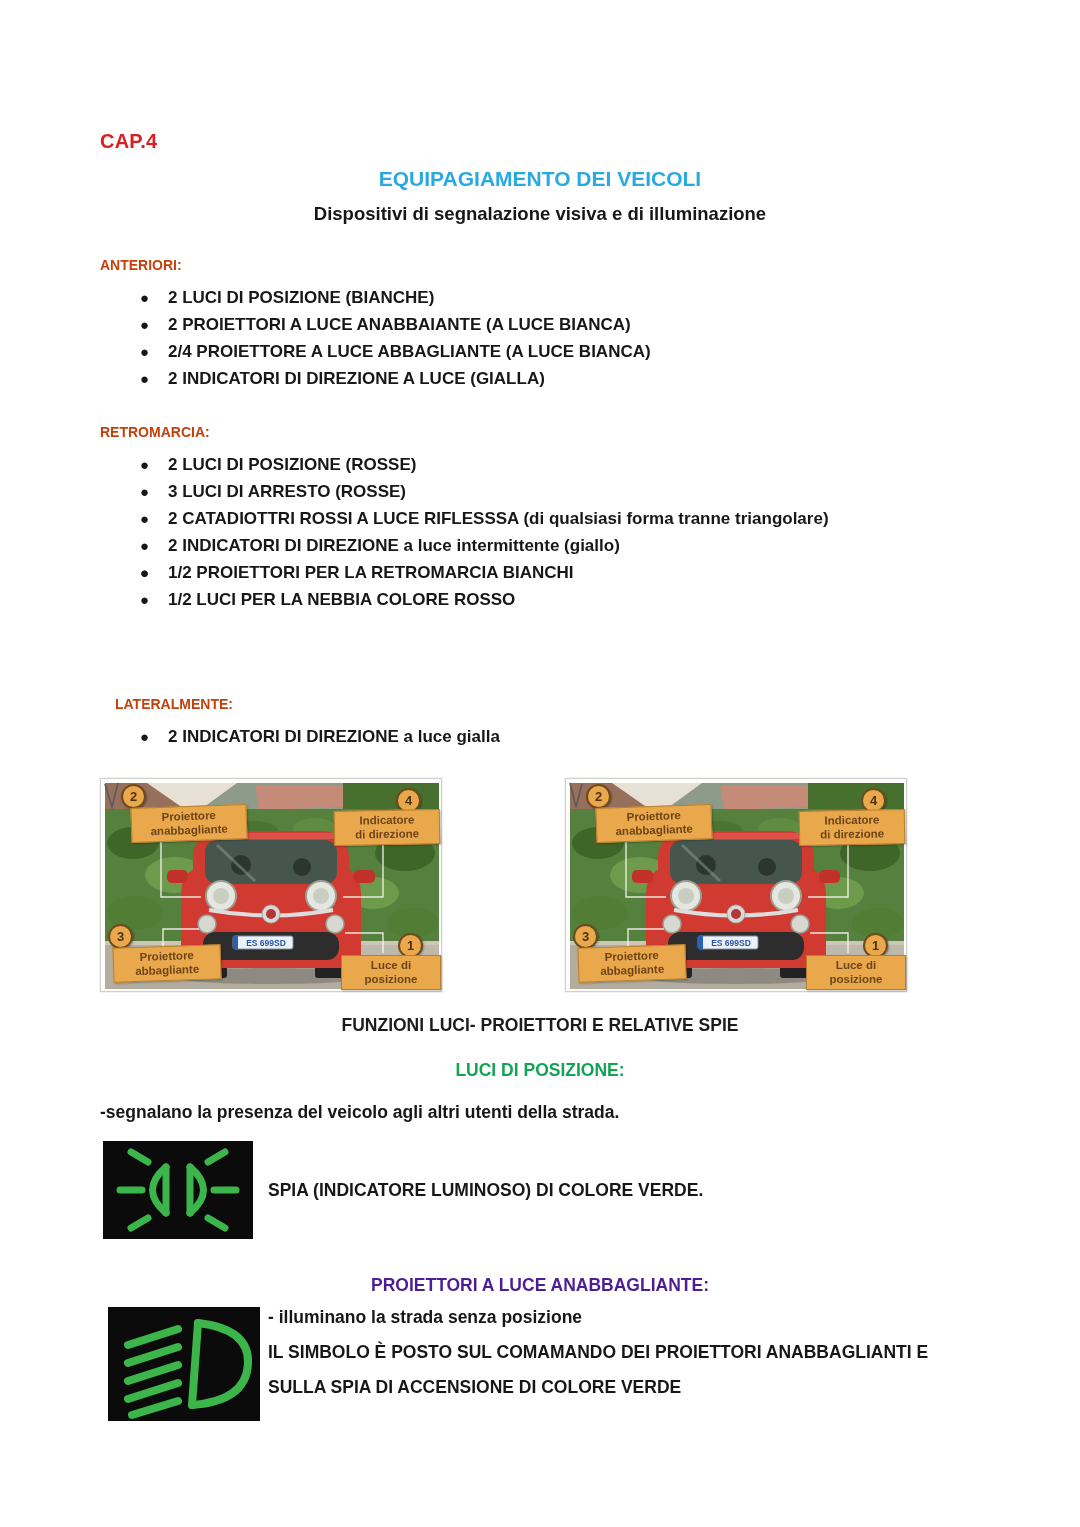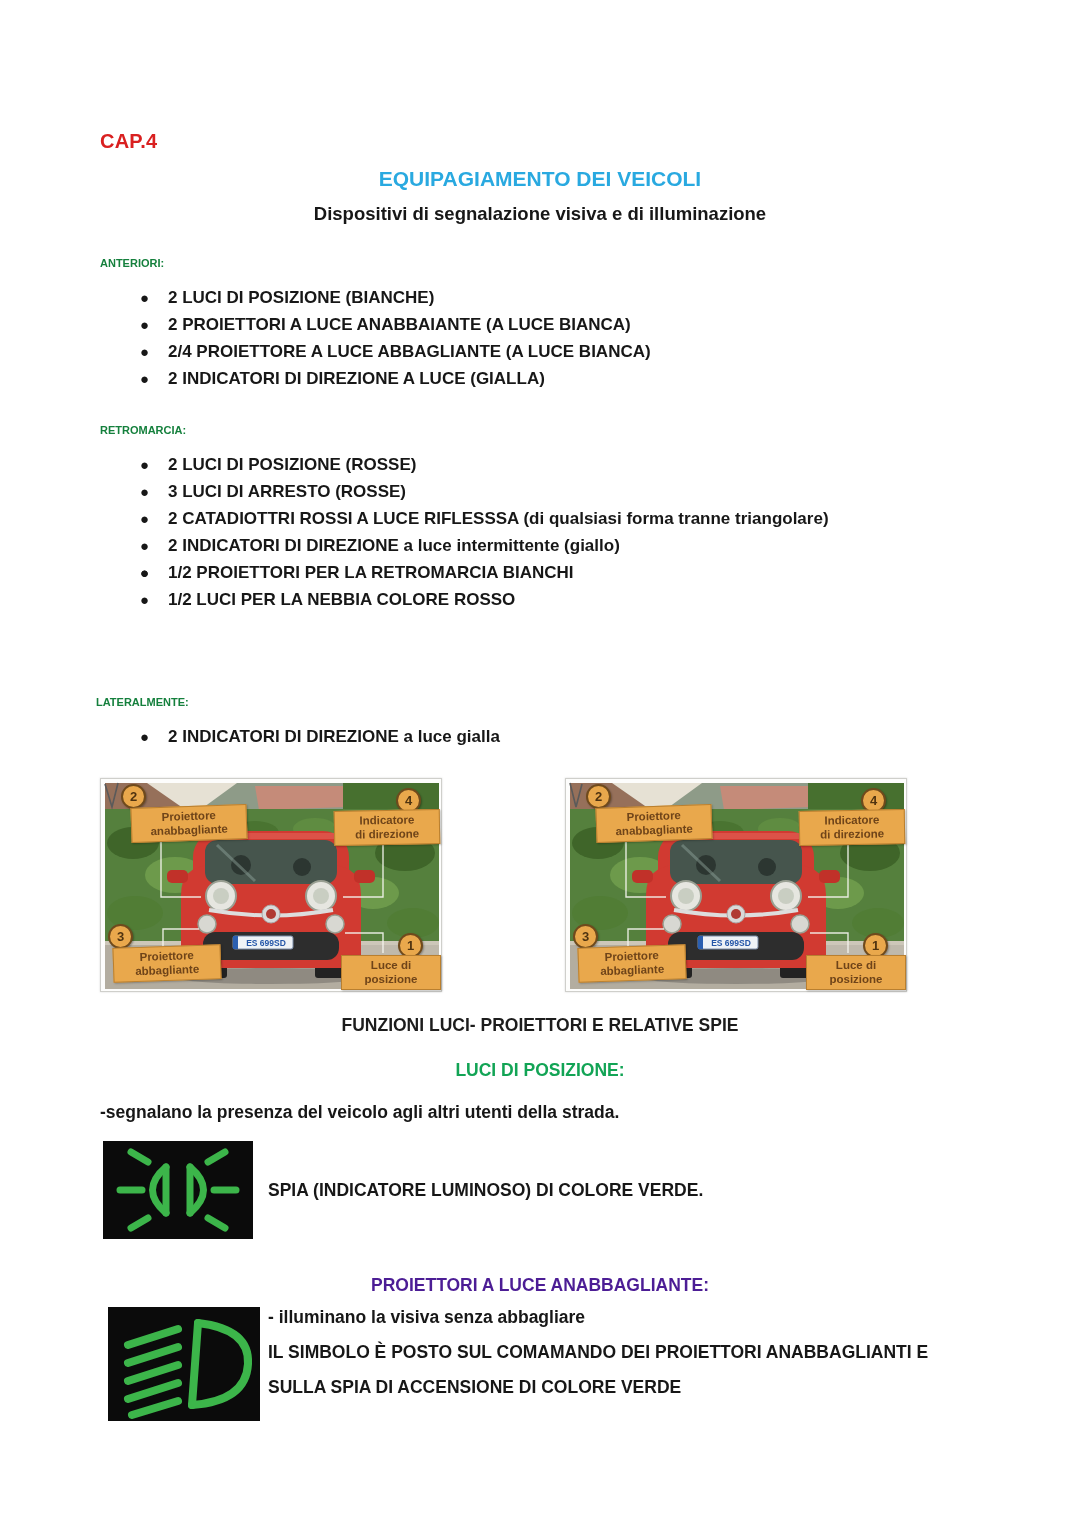--- a/index.html
+++ b/index.html
@@ -5,21 +5,21 @@
   html,body{margin:0;padding:0;background:#ffffff;}
   .page{
     position:relative;width:1080px;height:1527px;background:#ffffff;overflow:hidden;
     font-family:"Liberation Sans","DejaVu Sans",sans-serif;font-weight:700;color:#1c1c1c;
   }
   .abs{position:absolute;}
   .centered{left:0;width:1080px;text-align:center;}
   .chapter{font-size:20px;color:#d92020;letter-spacing:.2px;}
   .doc-title{font-size:21px;color:#29a9e0;}
   .doc-subtitle{font-size:18.5px;color:#171717;}
-  .sec-heading{font-size:11px;color:#15803d;}
+  .sec-heading{font-size:14px;color:#c2410c;}
   .blist{margin:0;padding:0;list-style:none;}
   .blist li{
     position:relative;padding-left:30px;line-height:27px;font-size:17px;color:#171717;
   }
   .blist li .dot{position:absolute;left:2px;top:0;font-size:15px;}
   .center-heading{font-size:17.5px;}
   .green-heading{color:#12a455;}
   .blue-heading{color:#4c1d95;}
   .body-line{font-size:17.5px;color:#171717;}
   .pre{white-space:pre-wrap;}
@@ -68,21 +68,21 @@
   <ul class="blist abs" style="left:138px;top:451px;">
     <li><span class="dot">●</span><span>2 LUCI DI POSIZIONE (ROSSE)</span></li>
     <li><span class="dot">●</span><span>3 LUCI DI ARRESTO (ROSSE)</span></li>
     <li><span class="dot">●</span><span>2 CATADIOTTRI ROSSI A LUCE RIFLESSSA (di qualsiasi forma tranne triangolare)</span></li>
     <li><span class="dot">●</span><span>2 INDICATORI DI DIREZIONE a luce intermittente (giallo)</span></li>
     <li><span class="dot">●</span></li>
     <li><span class="dot">●</span><span>1/2 PROIETTORI PER LA RETROMARCIA BIANCHI</span></li>
     <li><span class="dot">●</span><span>1/2 LUCI PER LA NEBBIA COLORE ROSSO</span></li>
   </ul>
 
-  <div class="abs sec-heading" style="left:96px;top:696px;text-align:right;">LATERALMENTE:</div>
+  <div class="abs sec-heading" style="left:115px;top:696px;text-align:right;">LATERALMENTE:</div>
   <ul class="blist abs" style="left:138px;top:723px;">
     <li><span class="dot">●</span><span>2 INDICATORI DI DIREZIONE a luce gialla</span></li>
   </ul>
 
   <div class="photo" style="left:100px;">
     <svg class="scene" width="334" height="206" viewBox="0 0 334 206">
 
       <rect x="0" y="0" width="334" height="34" fill="#8e9b88"></rect>
       <polygon points="0,0 112,0 58,34 0,27" fill="#96705a"></polygon>
       <polygon points="42,0 132,0 88,32" fill="#e6e1d4"></polygon>
@@ -273,18 +273,18 @@
         <path d="M90,16 Q142,22 140,57 Q138,94 84,98"></path>
         <line x1="70" y1="22" x2="20" y2="38"></line>
         <line x1="70" y1="40" x2="20" y2="56"></line>
         <line x1="70" y1="58" x2="20" y2="74"></line>
         <line x1="70" y1="76" x2="20" y2="92"></line>
         <line x1="70" y1="94" x2="24" y2="108"></line>
       </g>
     </svg>
   </div>
   <div class="abs" style="left:268px;top:1300px;width:716px;">
-    <div class="body-line" style="line-height:35px;">- illuminano la visiva senza abbagliare</div>
+    <div class="body-line" style="line-height:35px;">- illuminano la strada senza posizione</div>
     <div class="body-line" style="line-height:35px;">IL SIMBOLO È POSTO SUL COMAMANDO DEI PROIETTORI ANABBAGLIANTI E</div>
     <div class="body-line" style="line-height:35px;">SULLA SPIA DI ACCENSIONE DI COLORE VERDE</div>
   </div>
 
 </div>
 
 </body></html>

